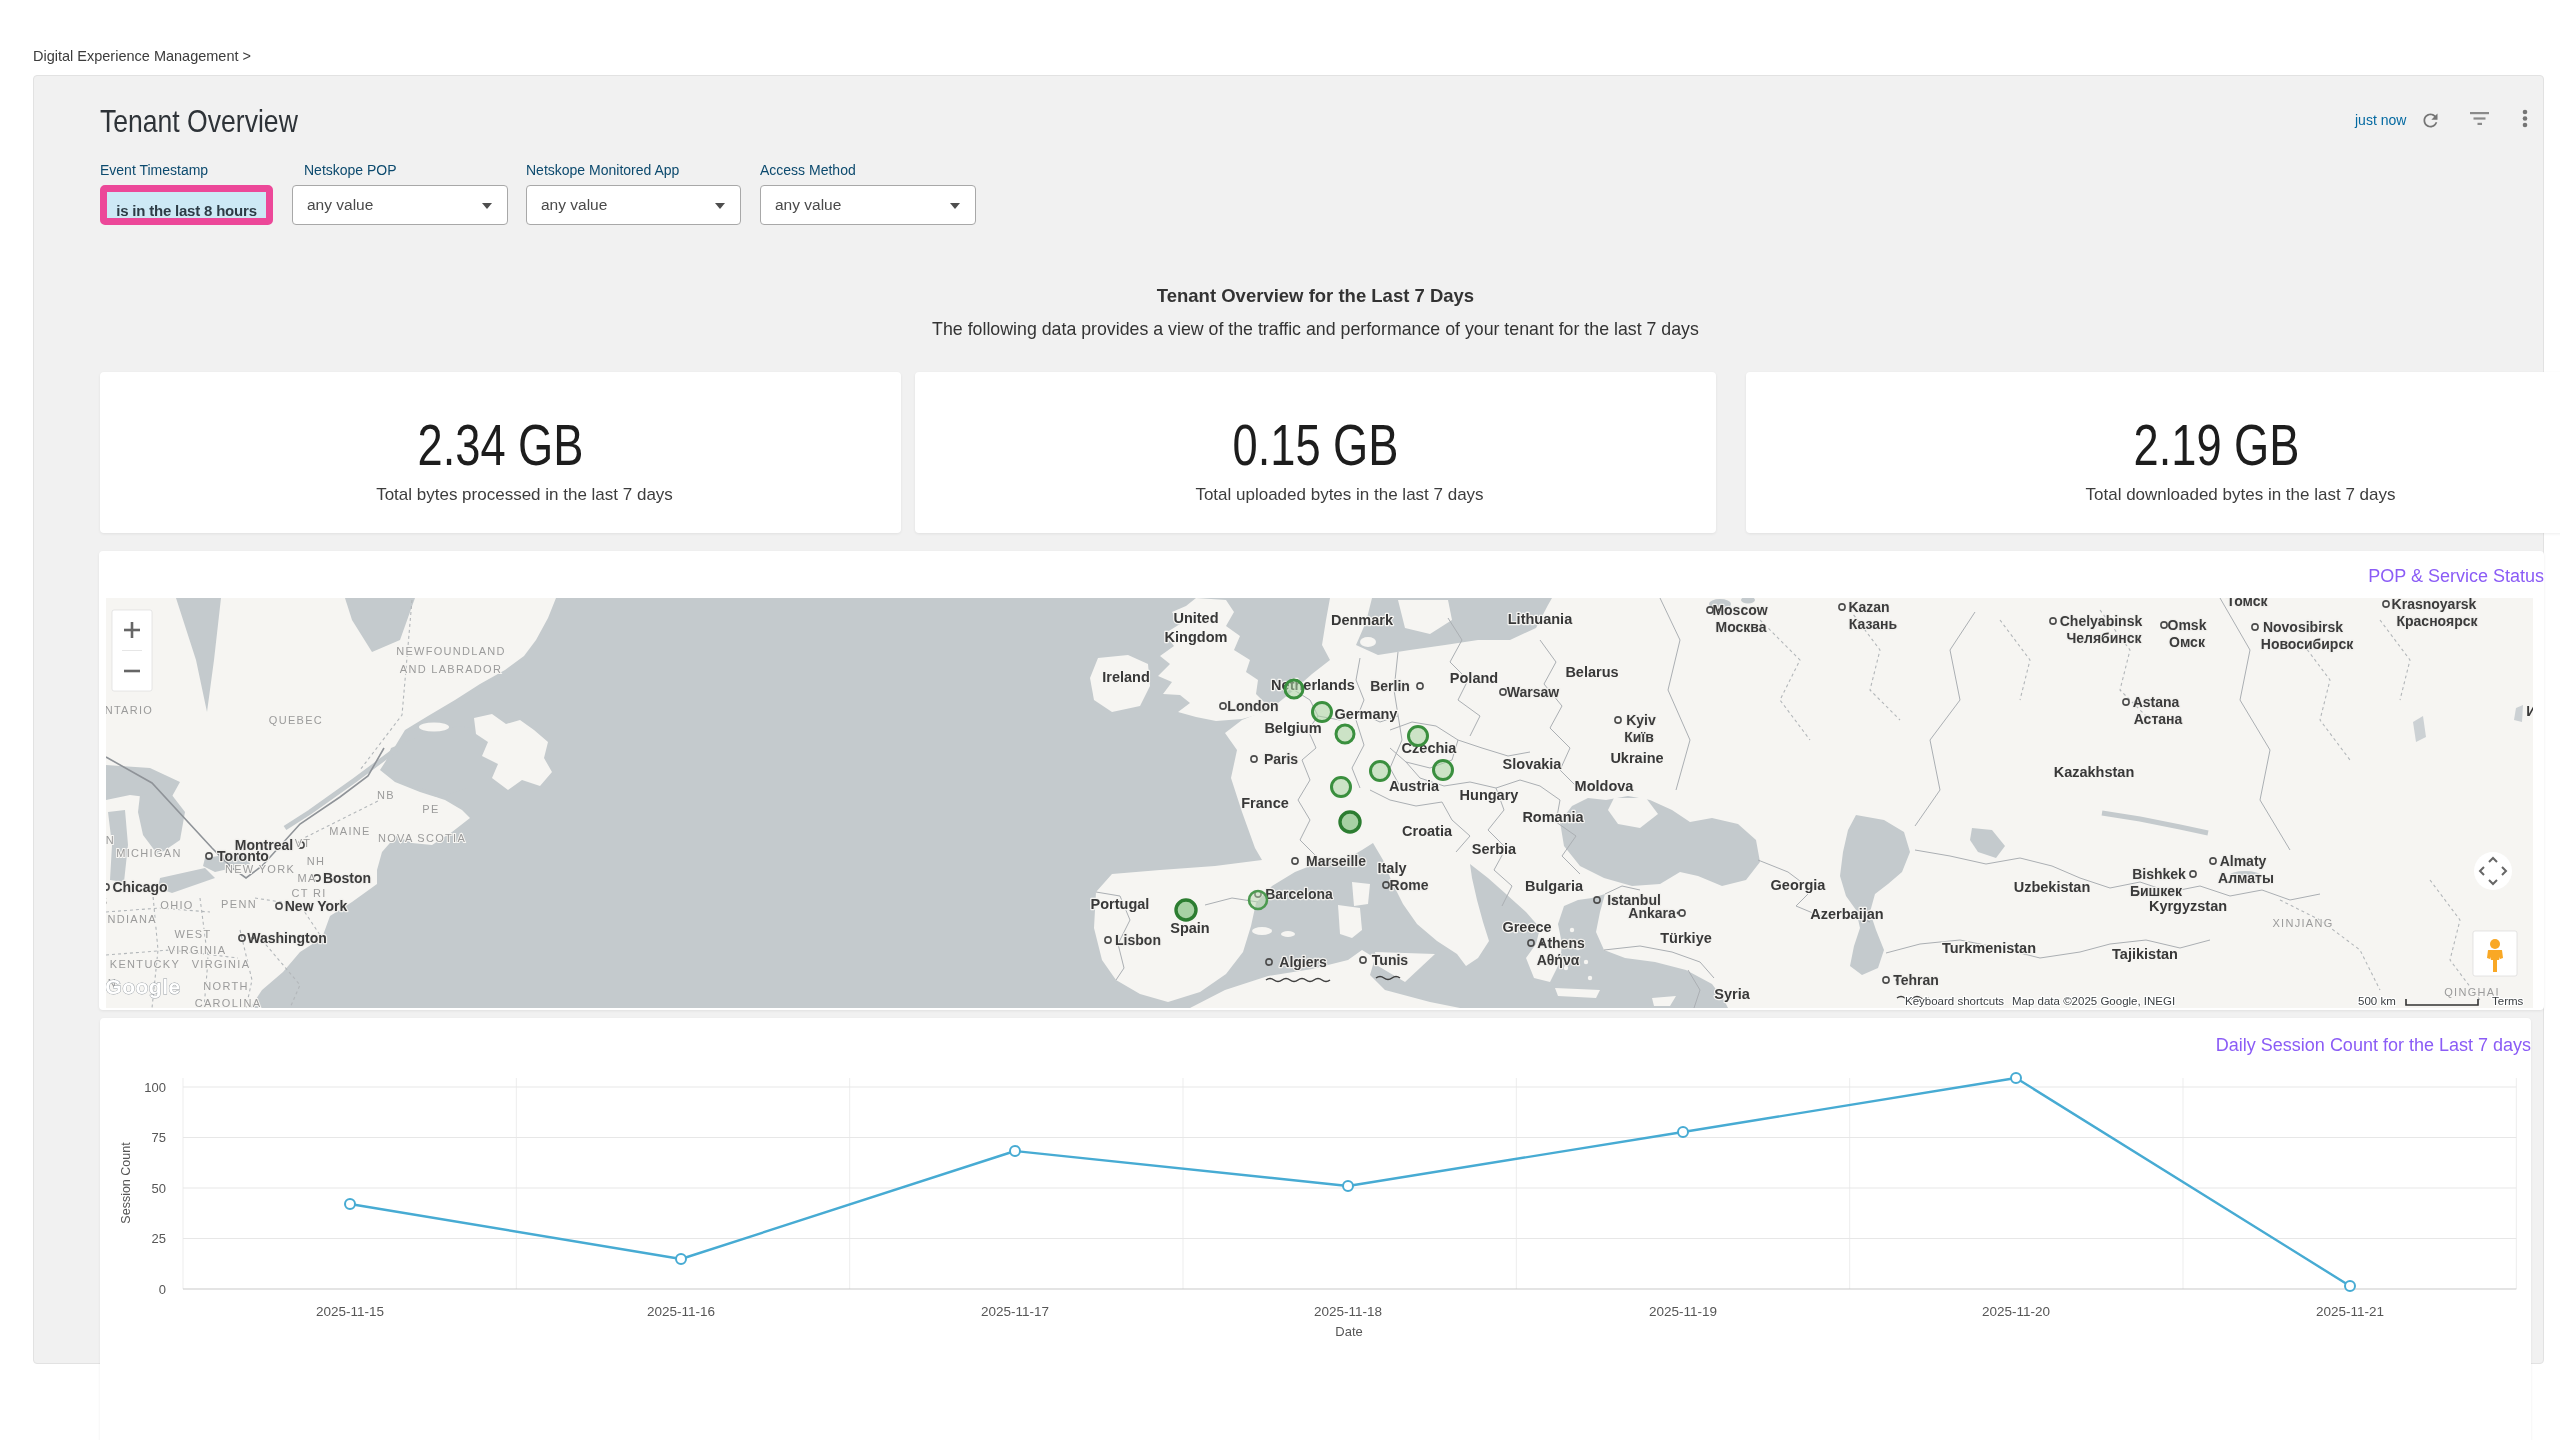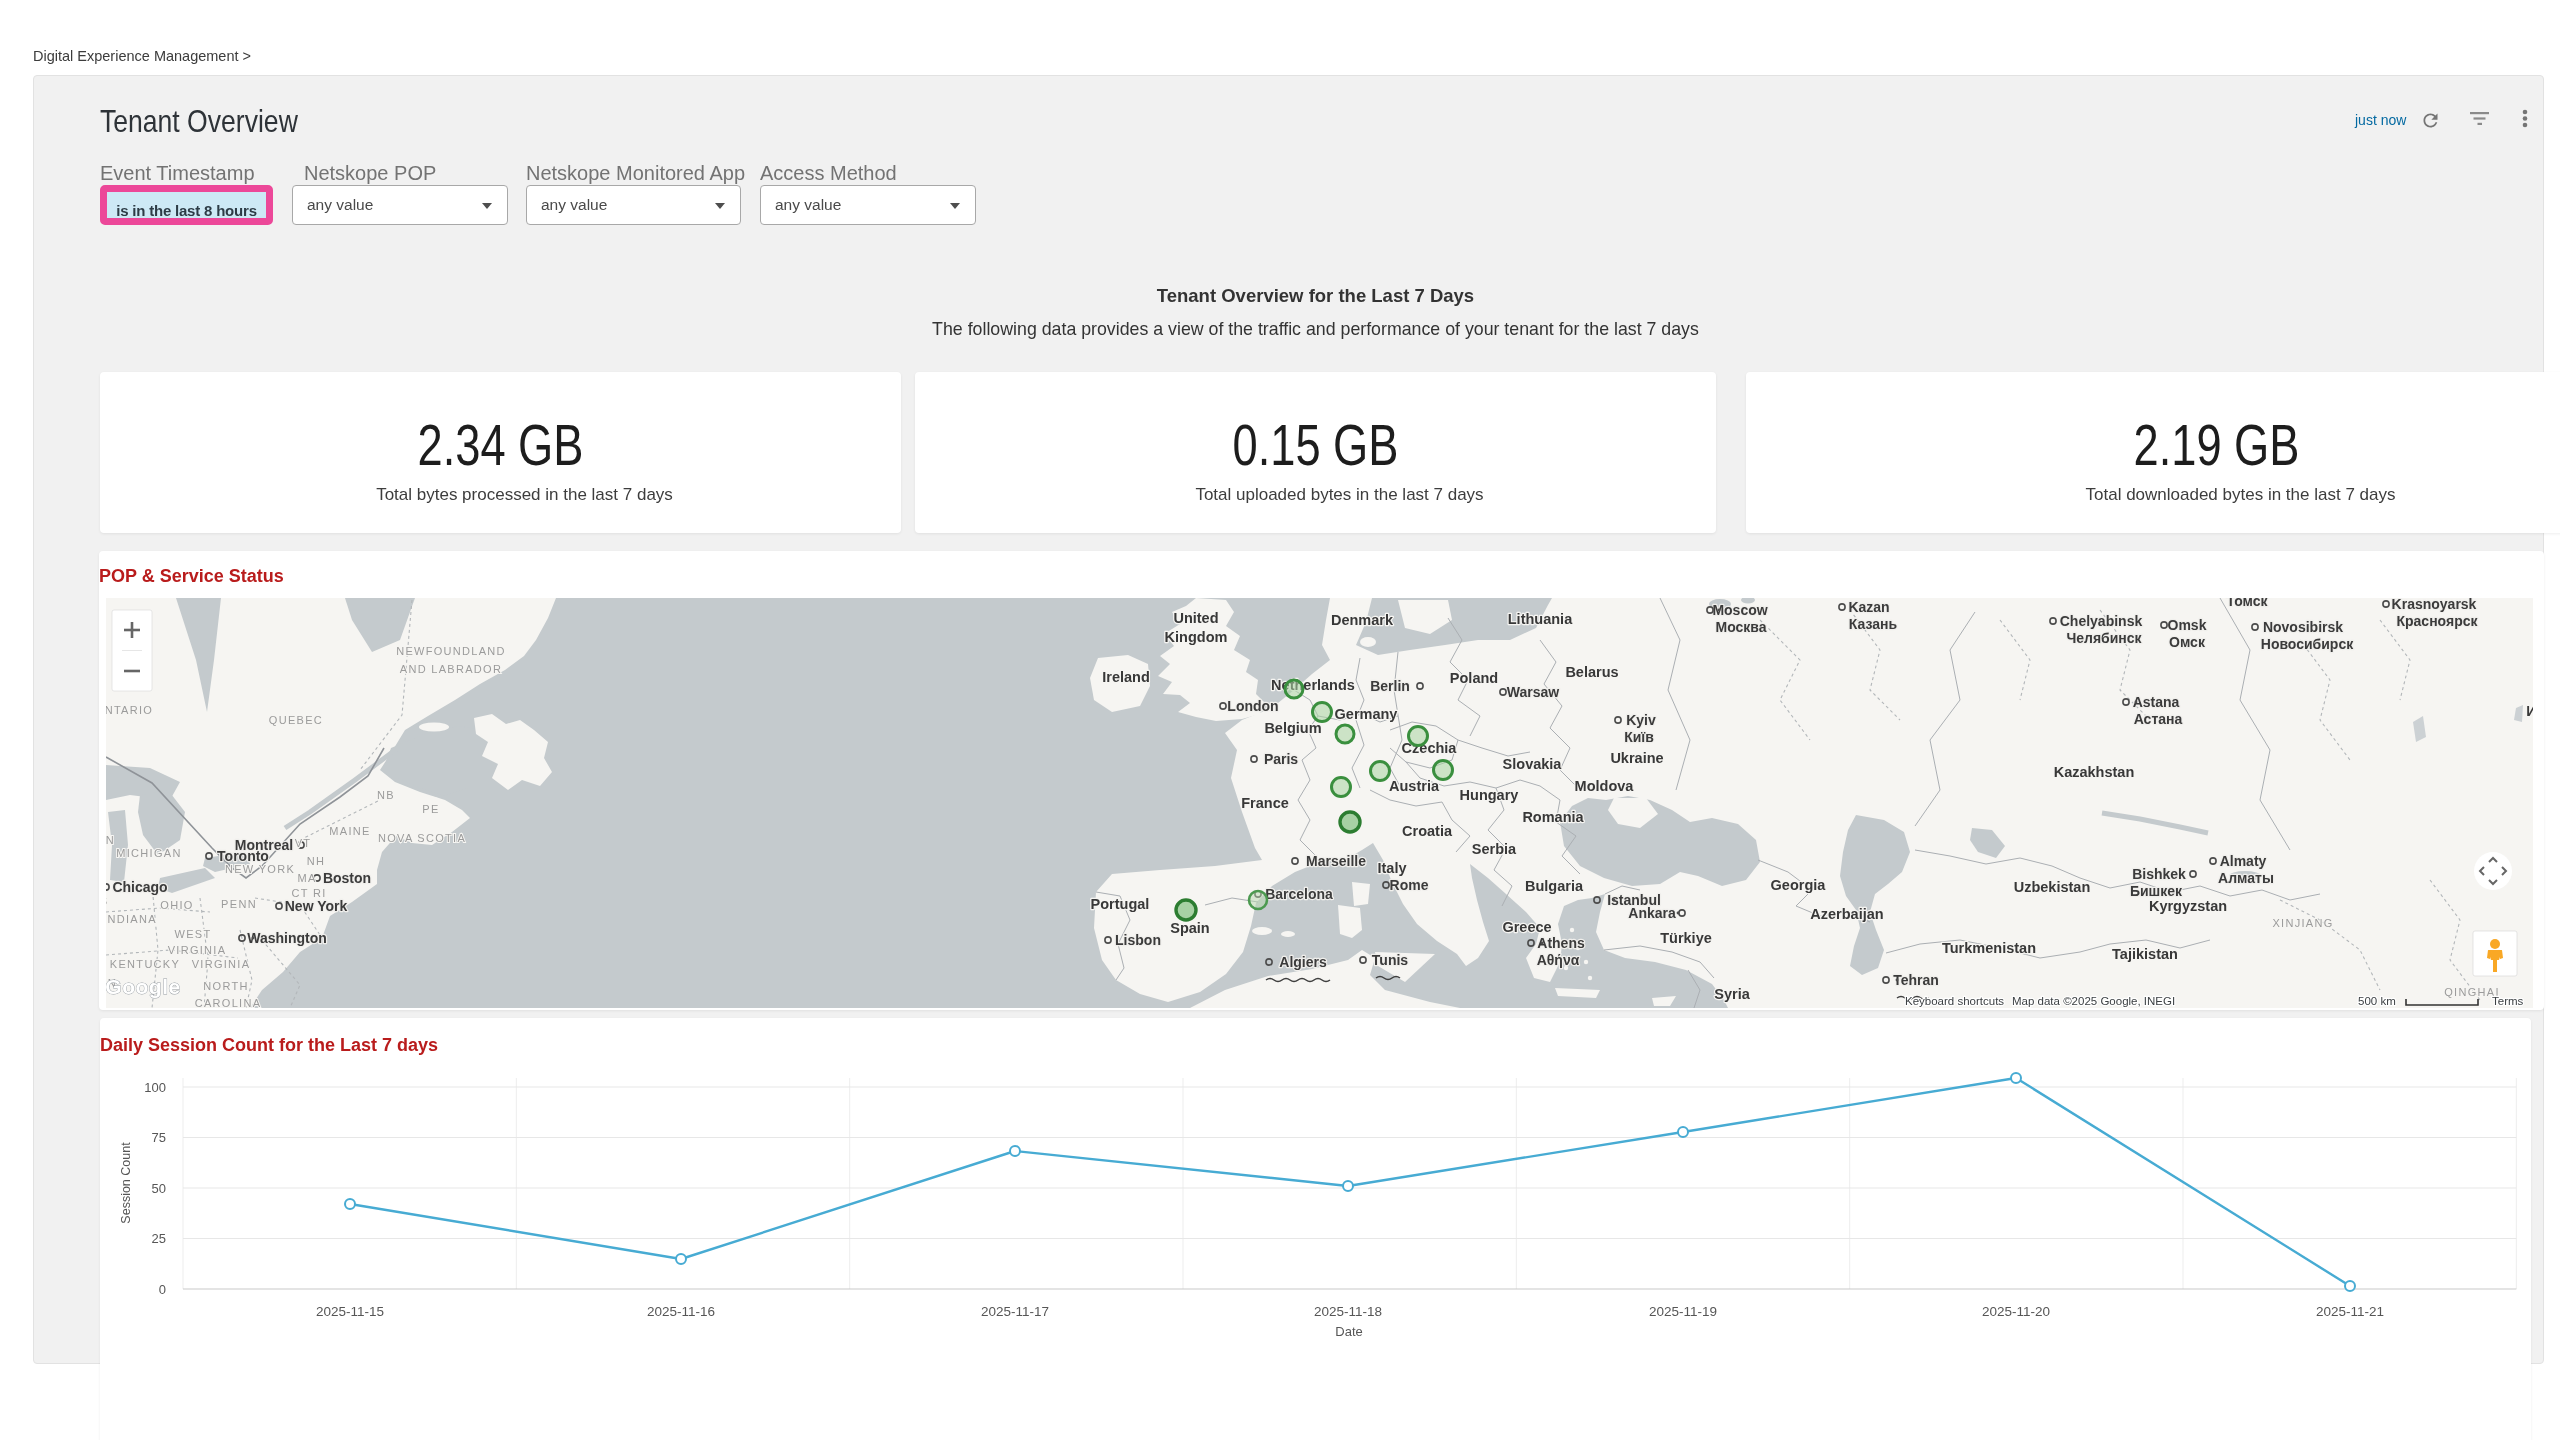--- a/index.html
+++ b/index.html
@@ -3,38 +3,38 @@
 <meta charset="utf-8">
 <style>
   * { margin:0; padding:0; box-sizing:border-box; }
   html,body { width:2560px; height:1440px; background:#ffffff; overflow:hidden;
     font-family:"Liberation Sans", sans-serif; }
   .abs { position:absolute; }
   #crumb { left:33px; top:48px; font-size:14.5px; color:#3c3c3c; }
   #wrap { left:33px; top:75px; width:2511px; height:1289px; background:#f1f1f1;
     border:1px solid #e2e2e2; border-radius:4px; }
   #h1 { left:100px; top:103px; font-size:32px; color:#2e3338; transform:scaleX(.83); transform-origin:0 0; }
-  .flabel { font-size:20px; color:#737373; top:162px; }
+  .flabel { font-size:14px; color:#0c4a6e; top:162px; }
   #chip { left:100px; top:185px; width:173px; height:40px; background:#cde9f5;
     border:7px solid #ec4899; border-radius:5px; text-align:center; line-height:38px;
     font-size:15px; font-weight:700; color:#2d3c46; letter-spacing:-0.2px; }
   .dd { top:185px; height:40px; background:#fff; border:1px solid #a8a8a8; border-radius:4px;
     font-size:15.5px; color:#4a4a4a; line-height:38px; padding-left:14px; }
   .dd .caret { position:absolute; right:15px; top:17px; width:0; height:0;
     border-left:5.5px solid transparent; border-right:5.5px solid transparent;
     border-top:6px solid #4e4e4e; }
   #justnow { left:2355px; top:112px; font-size:14px; color:#0369a1; }
   .ttl { text-align:center; color:#333333; }
   .card { background:#fff; border-radius:4px; box-shadow:0 1px 3px rgba(0,0,0,0.07); }
   .statnum { position:absolute; width:100%; text-align:center; top:39px; font-size:58px;
     color:#1d1d1d; transform:scaleX(.78); }
   .statcap { position:absolute; width:100%; text-align:center; top:113px; font-size:17px;
     color:#3d3d3d;padding-left:48px; }
-  .cardttl { position:absolute; width:100%; text-align:left; font-size:18px;
-    font-weight:700; color:#b91c1c; }
+  .cardttl { position:absolute; width:100%; text-align:right; font-size:18px;
+    font-weight:400; color:#8b5cf6; }
 </style>
 </head>
 <body>
 <div id="crumb" class="abs">Digital Experience Management &gt;</div>
 <div id="wrap" class="abs"></div>
 <div id="h1" class="abs">Tenant Overview</div>
 
 <div class="abs flabel" style="left:100px;">Event Timestamp</div>
 <div class="abs flabel" style="left:304px;">Netskope POP</div>
 <div class="abs flabel" style="left:526px;">Netskope Monitored App</div>

